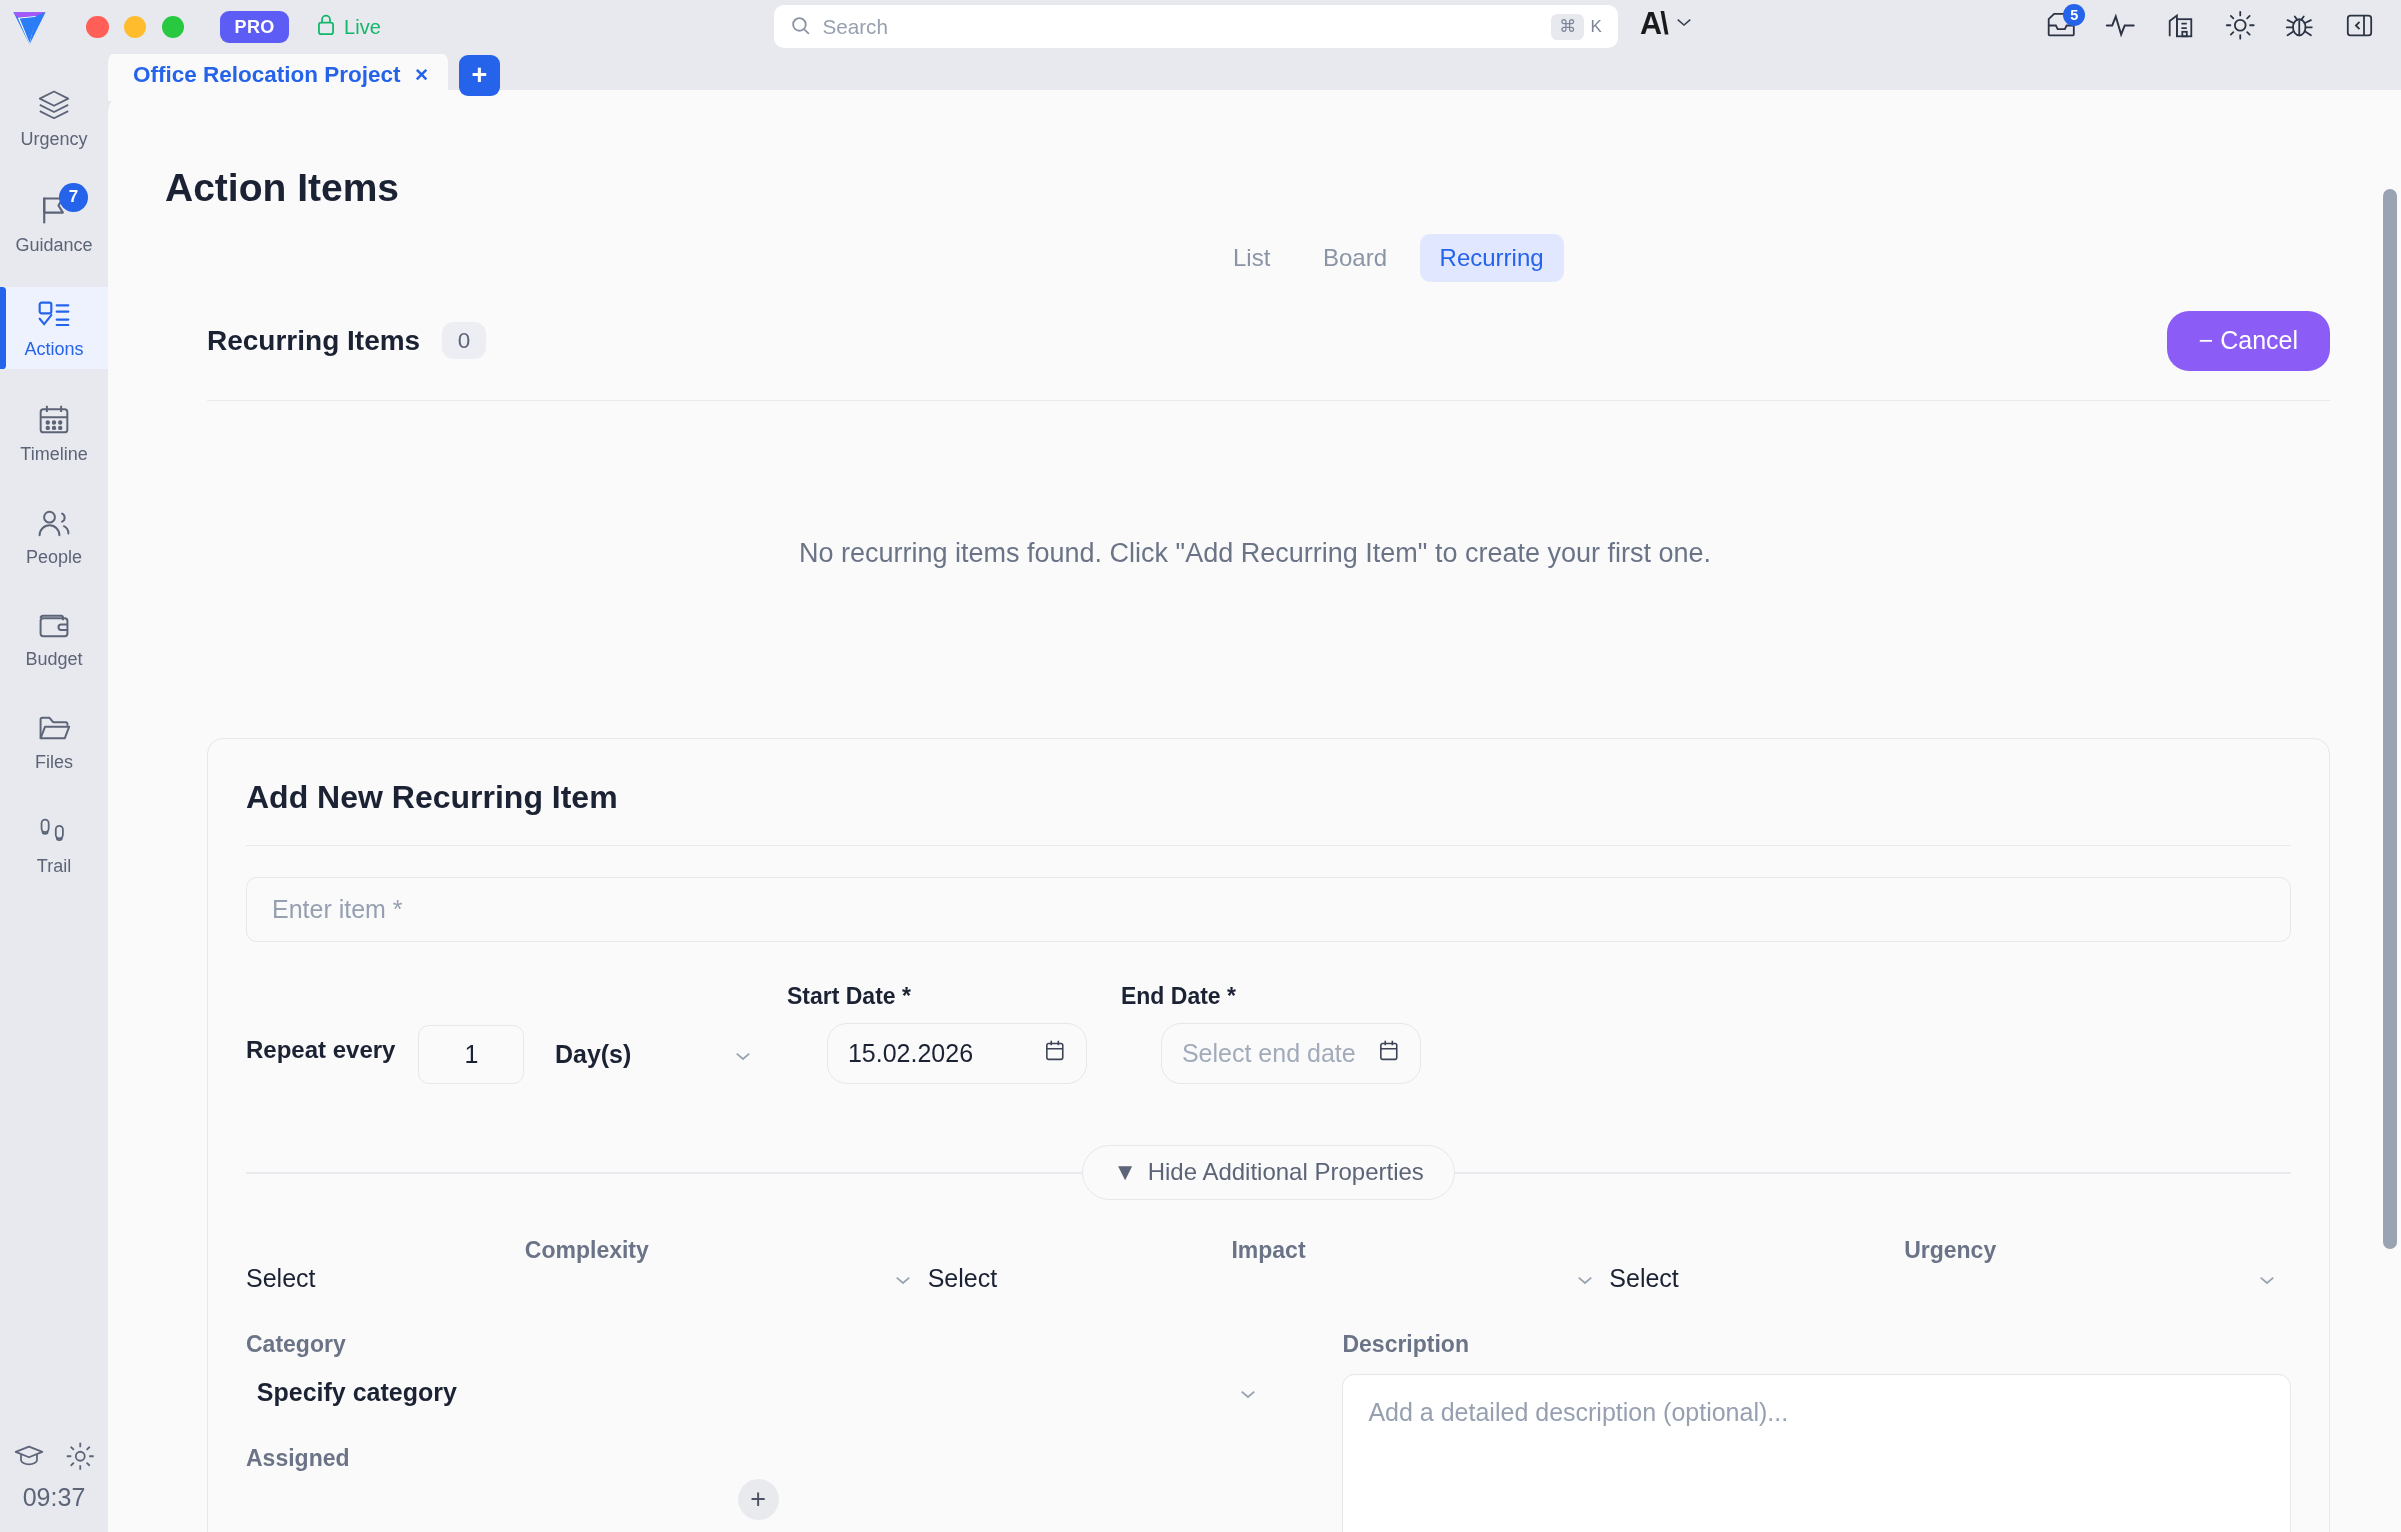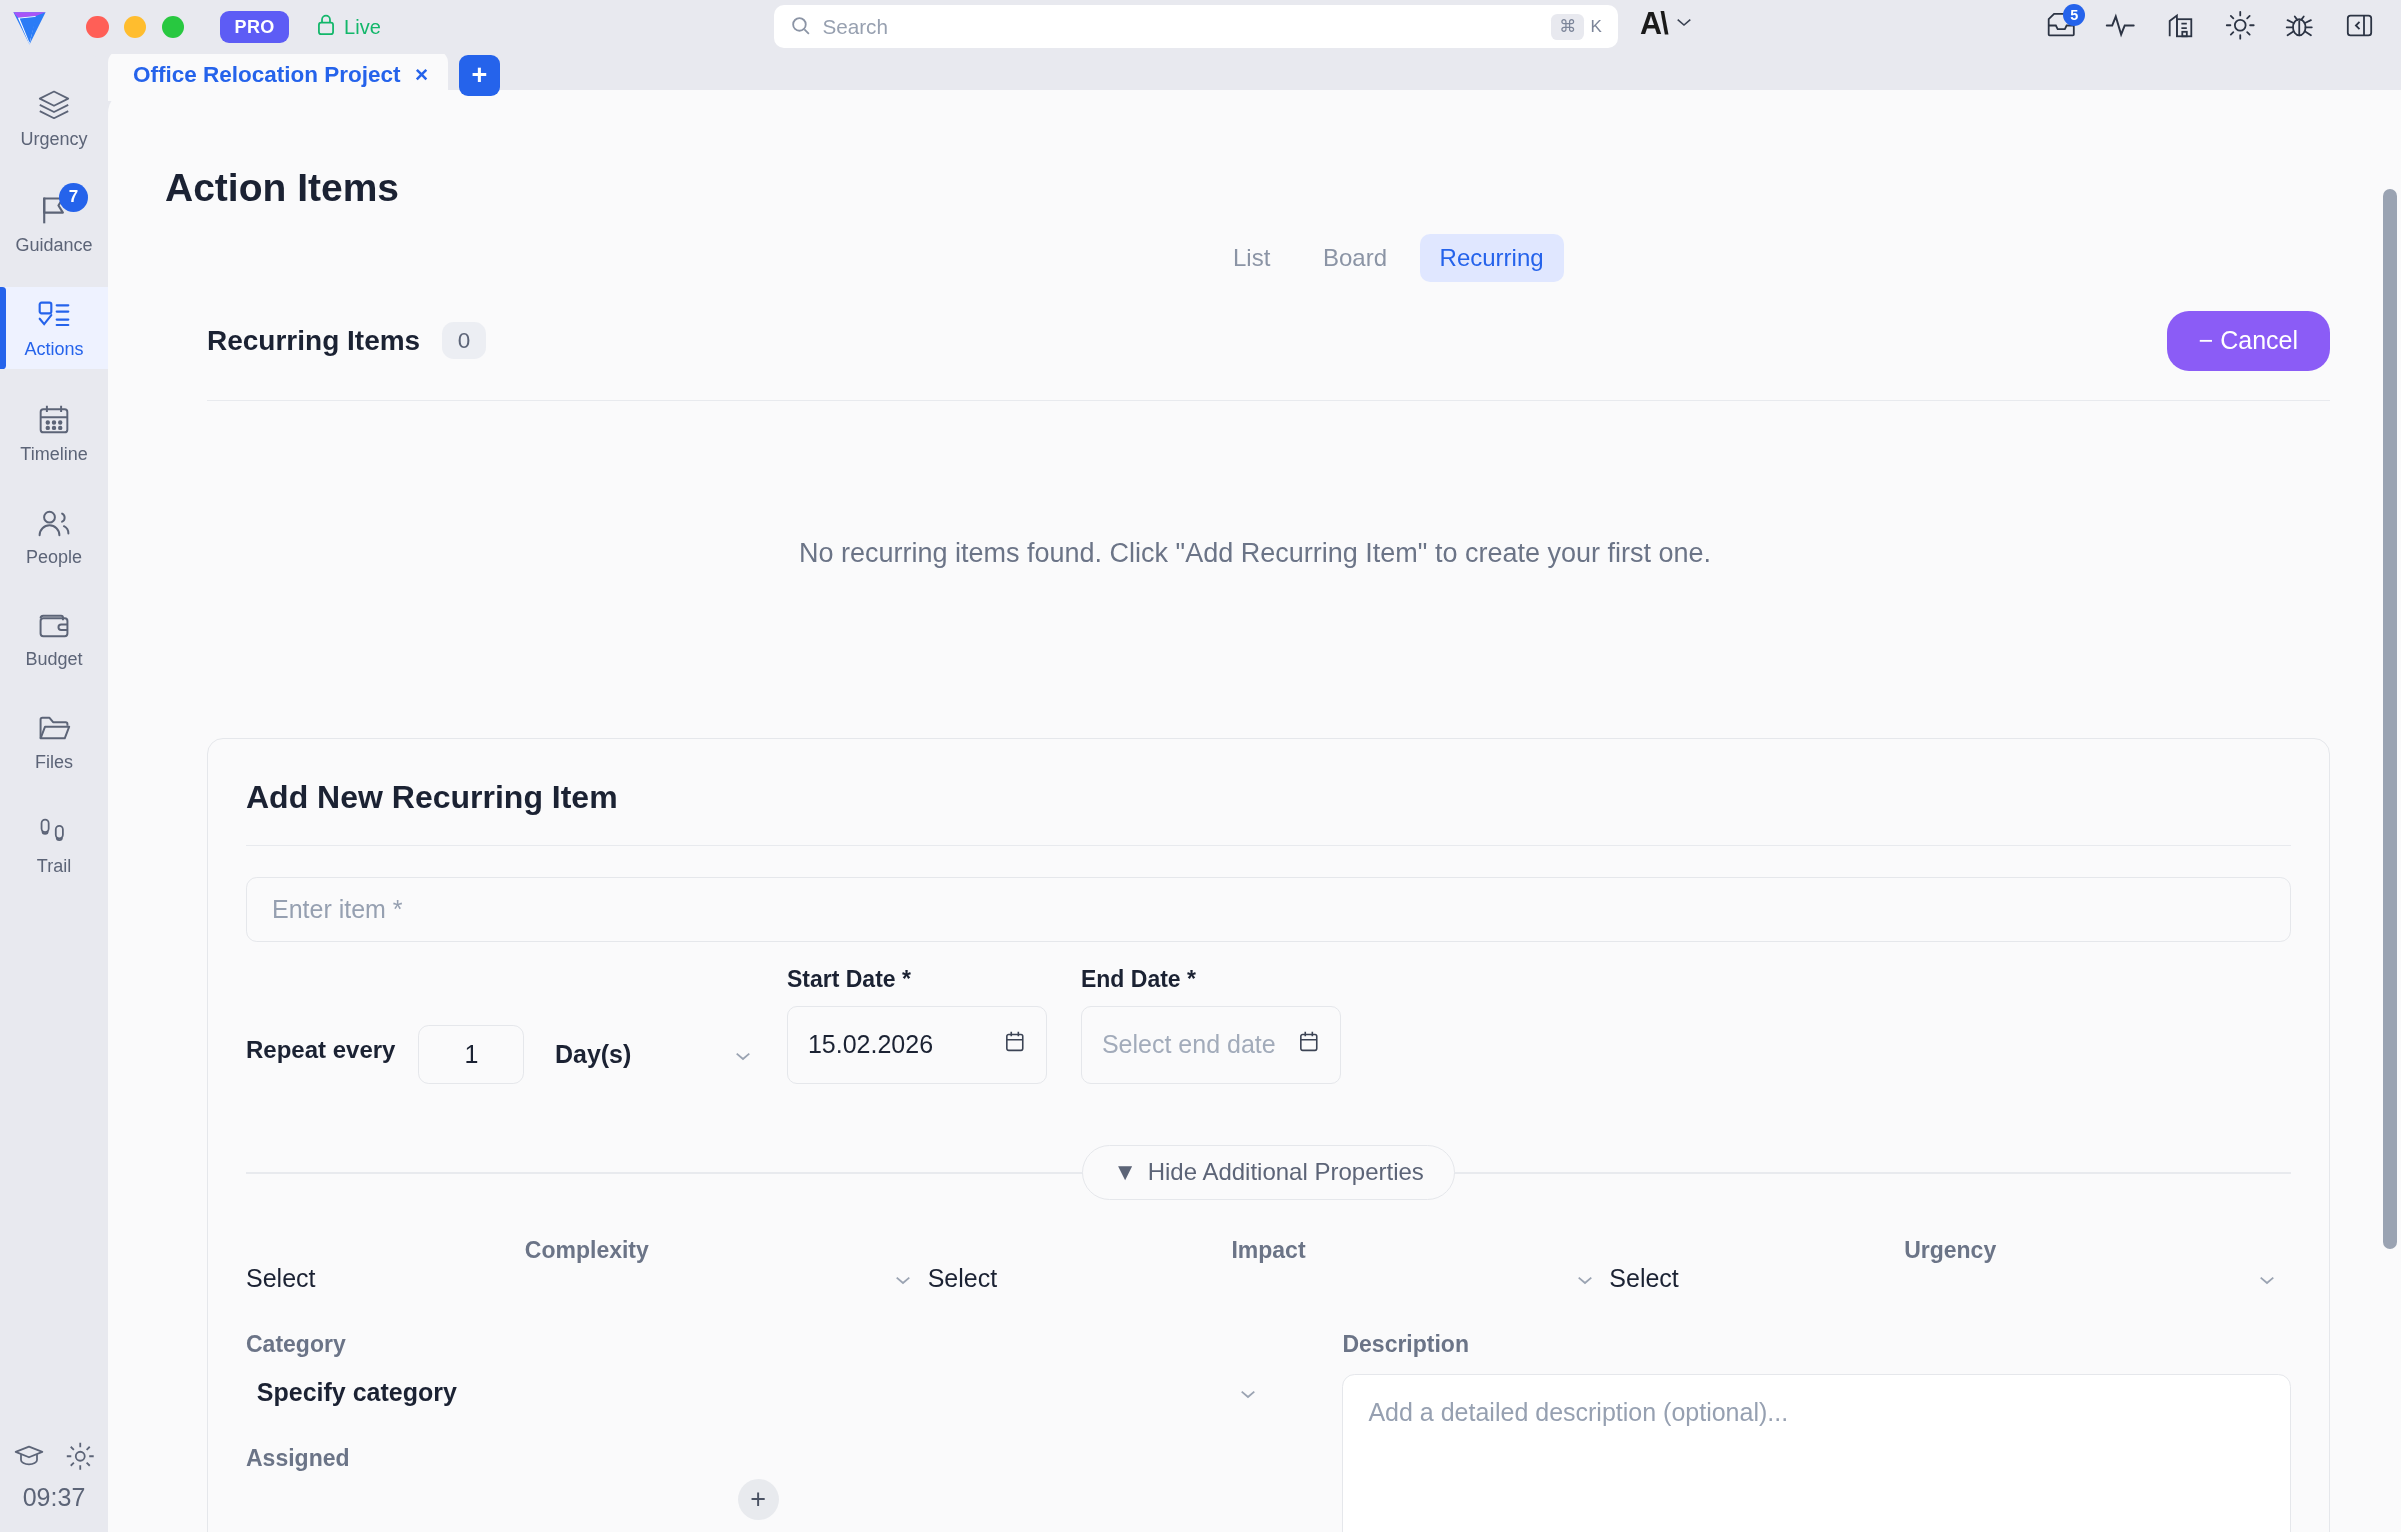--- a/index.html
+++ b/index.html
@@ -237,26 +237,26 @@
   }
   .unit-select {
     margin-left: 30.5px;
     width: 198px; height: 59px;
     display: flex; align-items: center; justify-content: space-between;
     color: #1b2233; font-size: 25px; font-weight: bold;
   }
   .field-col { margin-left: 34px; display: flex; flex-direction: column; }
   .field-lbl { font-size: 23px; color: #1b2233; font-weight: bold; margin-bottom: 12.6px; }
   .date-input {
-    width: 260px; height: 78px;
-    border: 1.8px solid #e5e7eb; border-radius: 10px;
+    width: 260px; height: 61px;
+    border: 1.8px solid #e5e7eb; border-radius: 20px;
     background: #fafafb;
     display: flex; align-items: center; justify-content: space-between;
     padding: 0 20px;
-    font-size: 25px; color: #1b2233;
+    font-size: 25px; color: #1b2233; margin-left: 40px;
   }
   .date-input.placeholder { color: #a2abba; }
 
   .hide-props-wrap {
     position: relative;
     margin-top: 56px; height: 65px;
     display: flex; align-items: center; justify-content: center;
   }
   .hide-props-wrap::before {
     content: ""; position: absolute; left: 0; right: 0; top: 50%;

